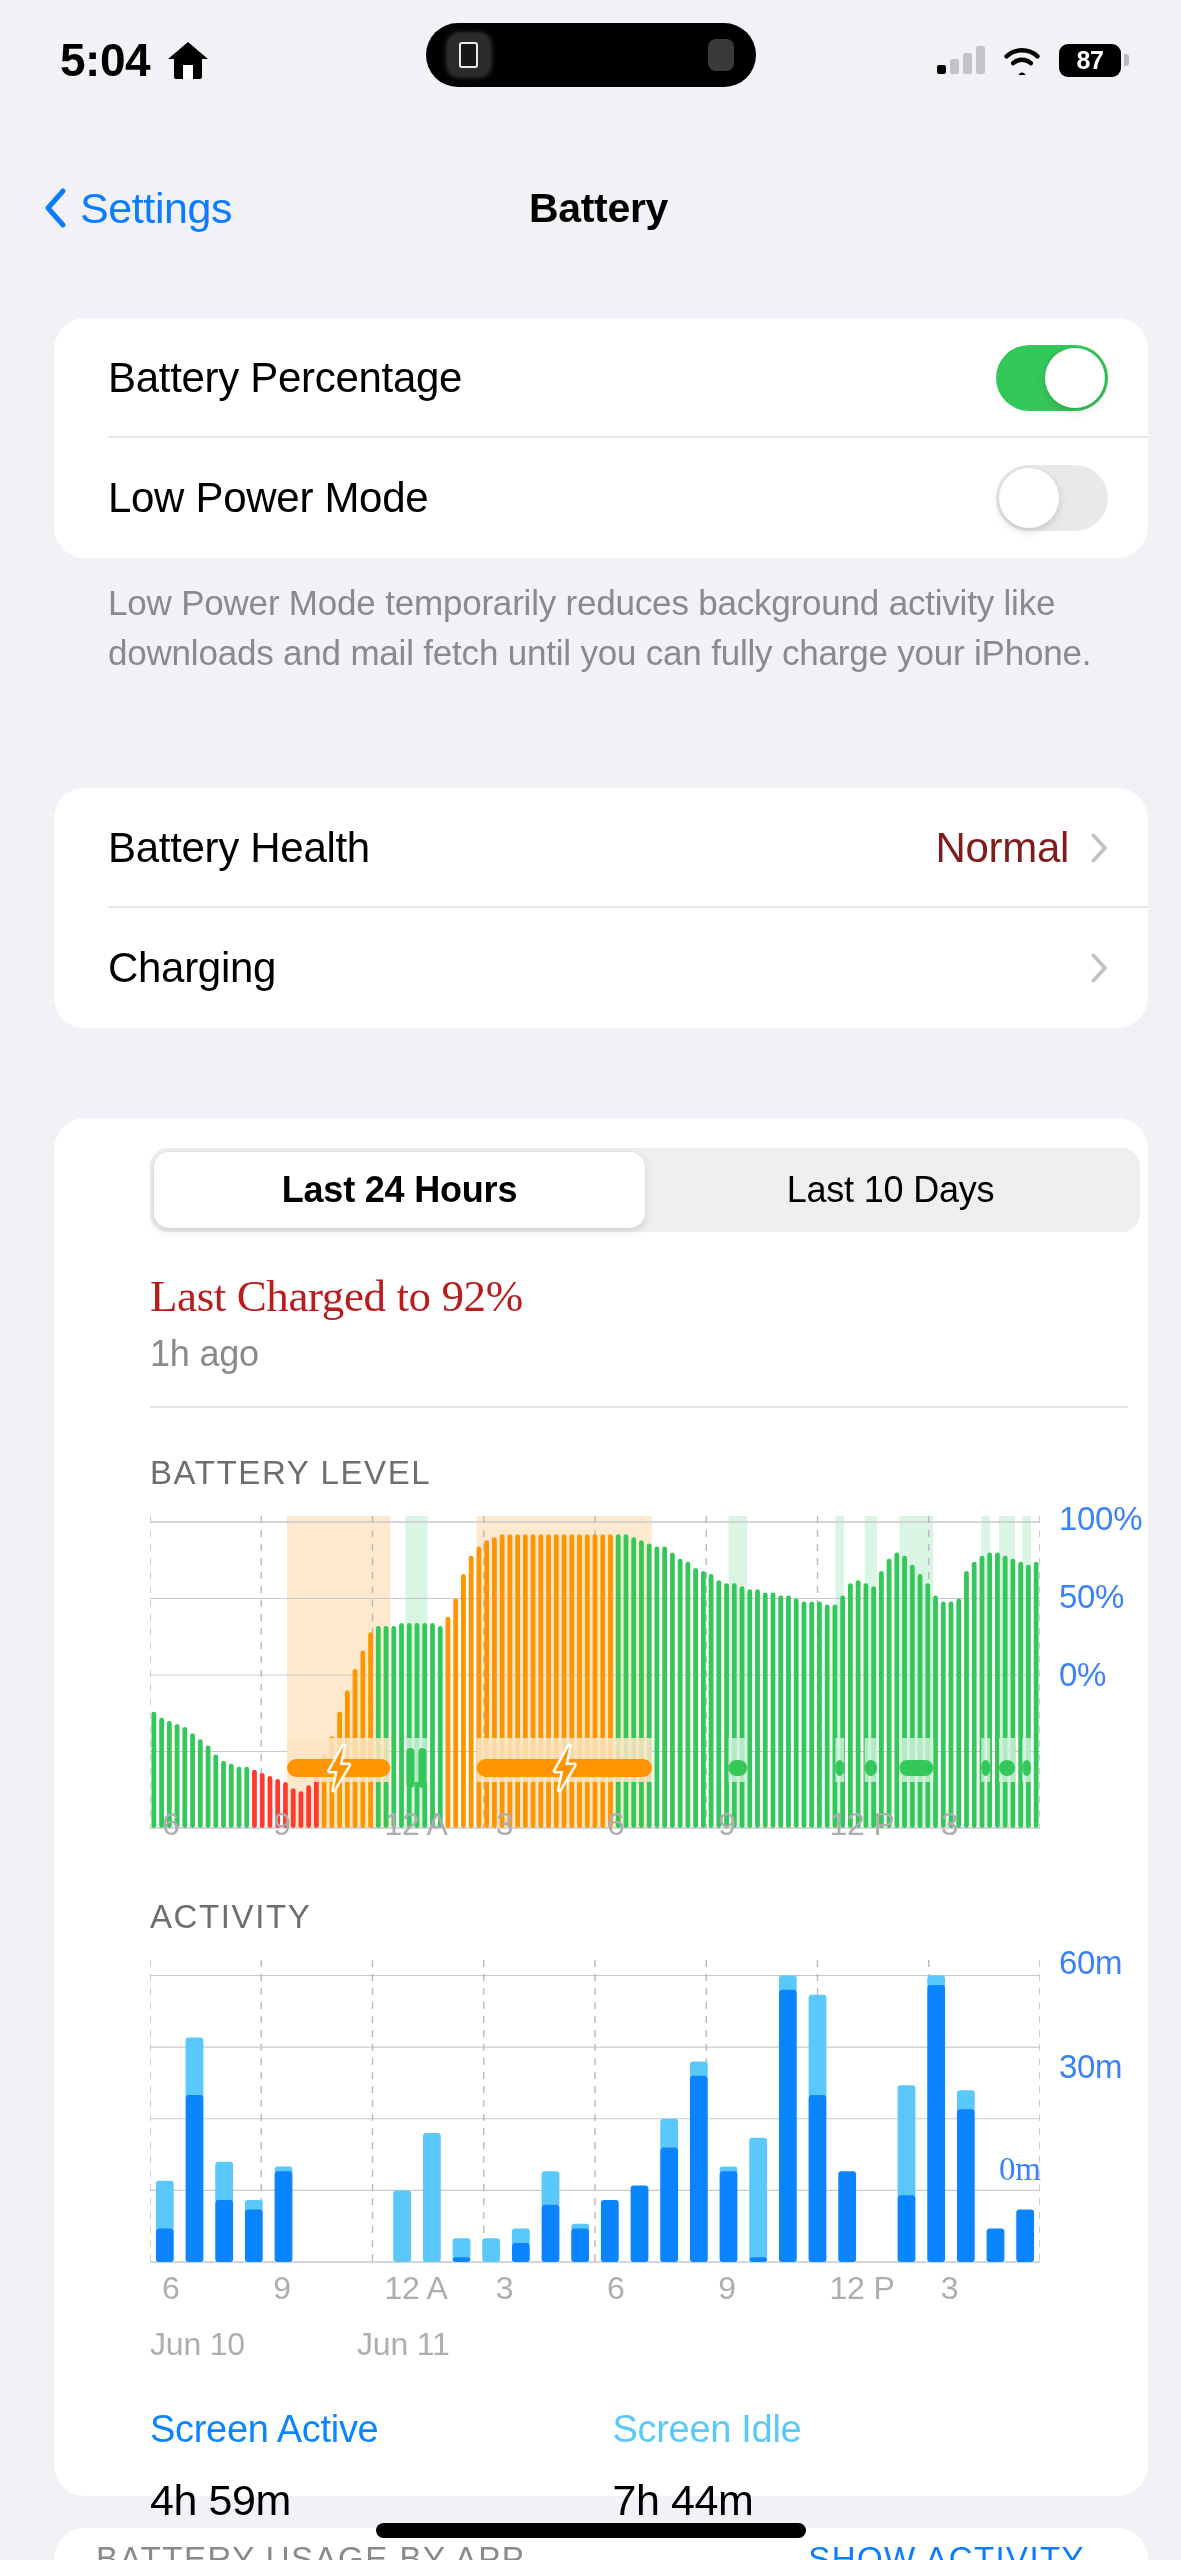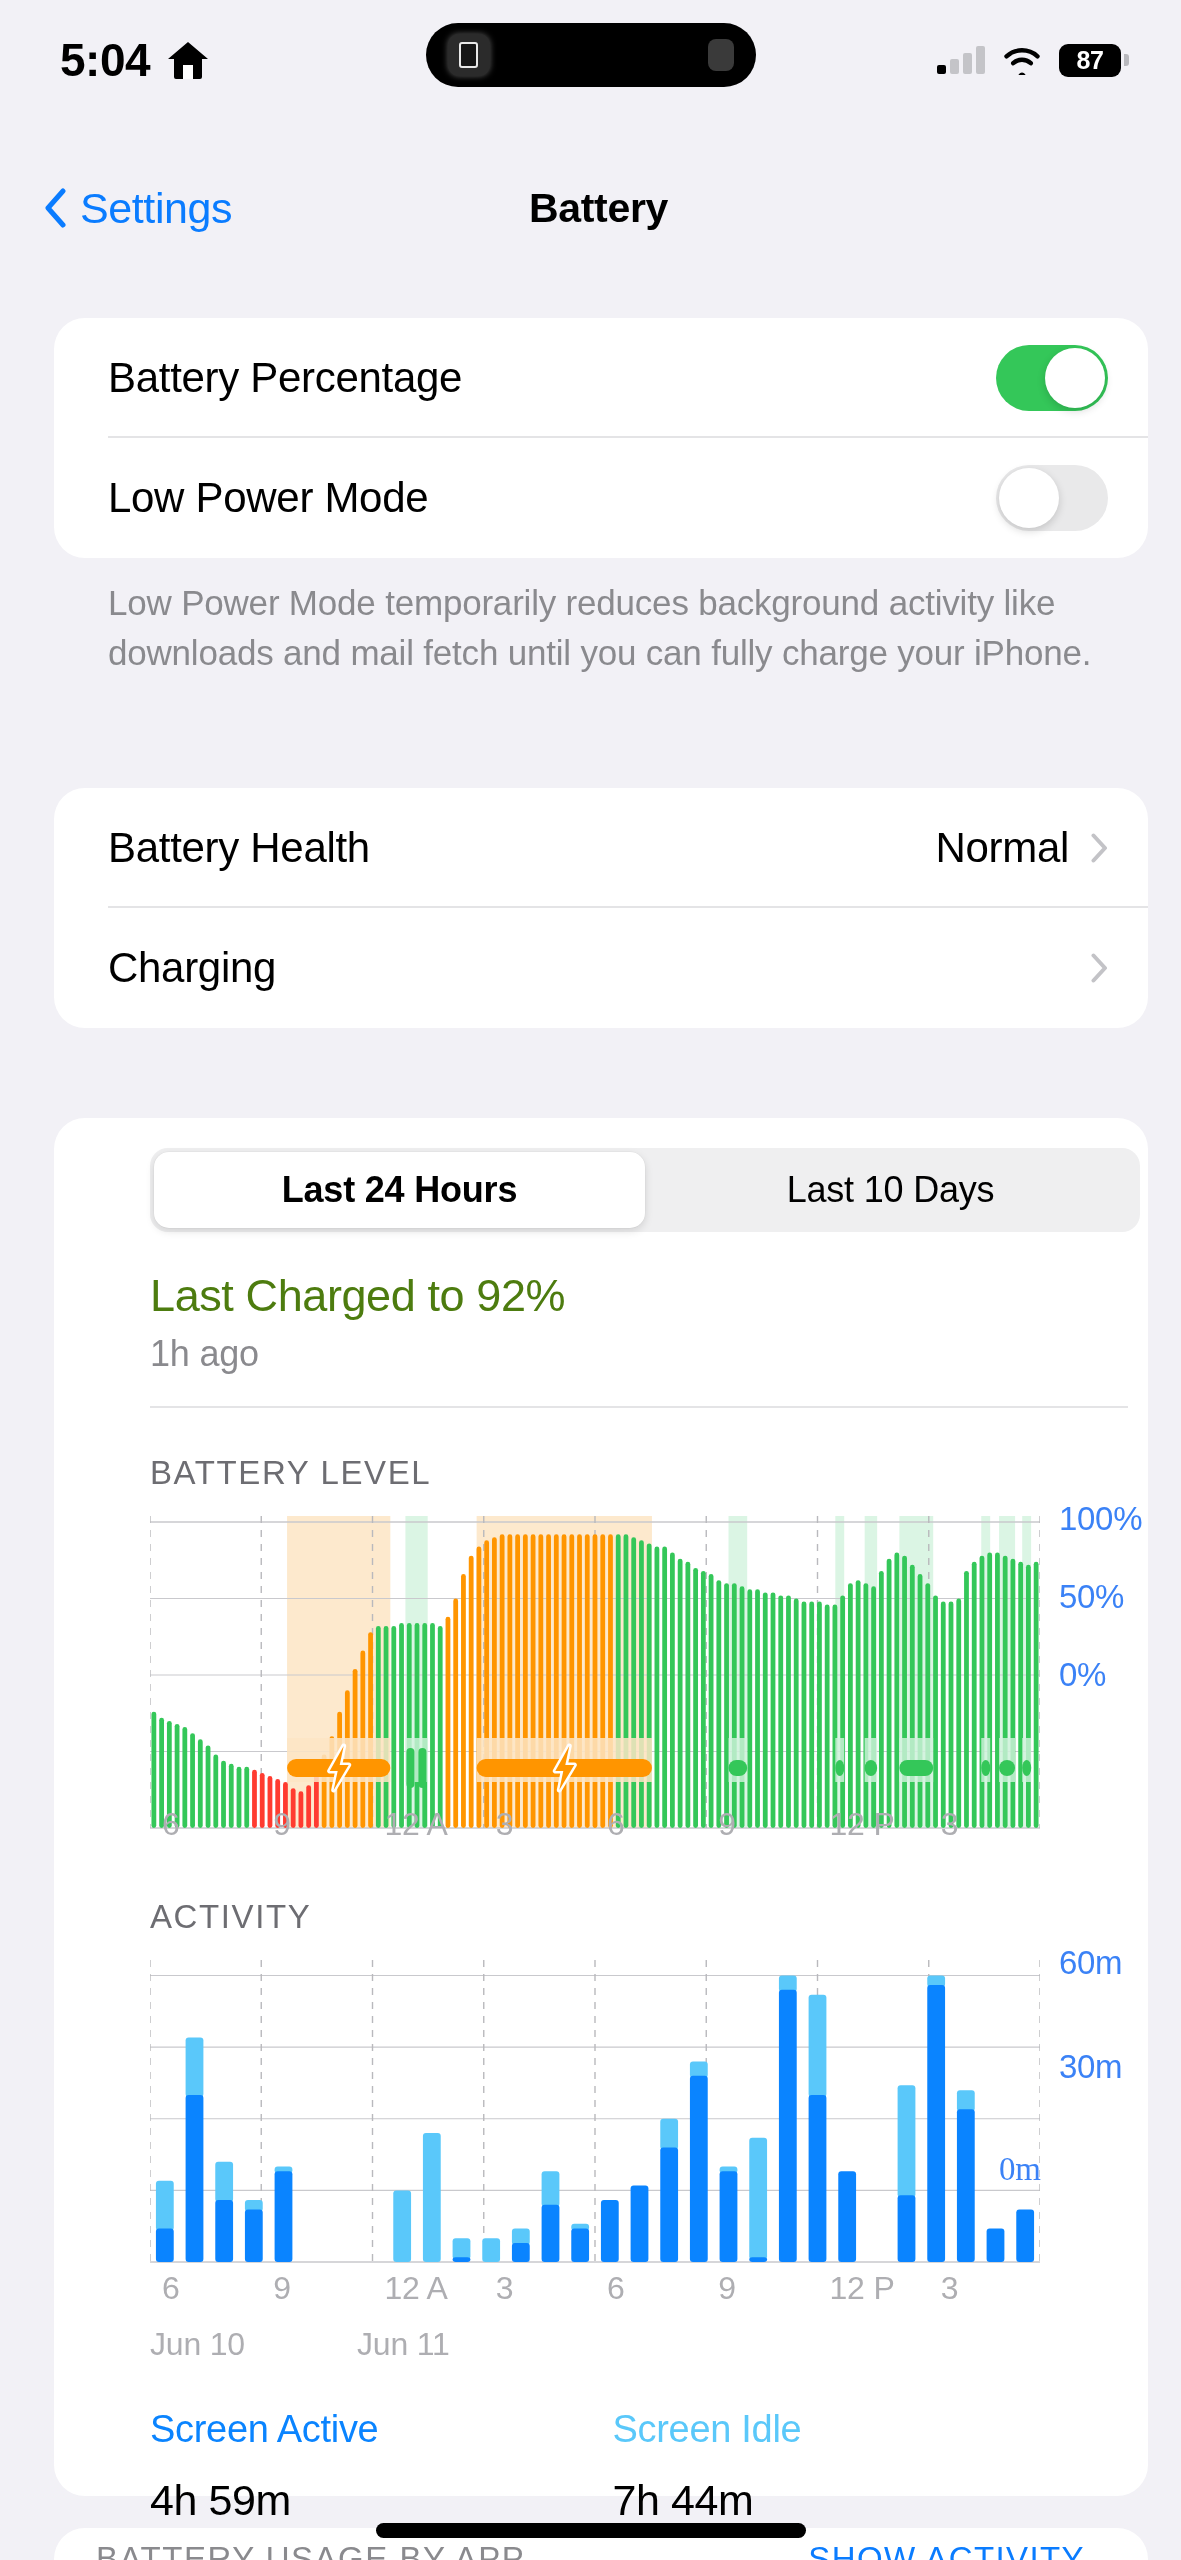--- a/index.html
+++ b/index.html
@@ -76,21 +76,21 @@
   .card{
     position:absolute; left:54px; width:1094px;
     background:#fff; border-radius:31px;
   }
   .row{
     height:120px; display:flex; align-items:center;
     padding:0 40px 0 54px; position:relative;
   }
   .row-label{ font-size:42px; color:#000; letter-spacing:-0.3px; }
   .row-right{ margin-left:auto; display:flex; align-items:center; gap:22px; }
-  .row-value{ font-size:42px; color:#000000; letter-spacing:-0.3px; }
+  .row-value{ font-size:42px; color:#7f1d1d; letter-spacing:-0.3px; }
   .divider{
     position:absolute; left:54px; right:0; bottom:0; height:2px; background:#e4e4e6;
   }
   .chev-r{ width:17px; height:30px; display:block; }
 
   
   .toggle{
     width:112px; height:66px; border-radius:33px; position:relative;
     background:#e9e9ea; flex-shrink:0;
   }
@@ -117,21 +117,21 @@
     flex:1; display:flex; align-items:center; justify-content:center;
     font-size:36px; color:#000; border-radius:15px; letter-spacing:-0.2px;
   }
   .seg-item.active{
     background:#fff; font-weight:700;
     box-shadow:0 3px 9px rgba(0,0,0,0.13), 0 0 0 0.5px rgba(0,0,0,0.04);
   }
 
   .charged-title{
     position:absolute; left:96px; top:152px;
-    font-size:45px; color:#4d7c0f; letter-spacing:-0.4px;
+    font-size:45px; color:#b91c1c; letter-spacing:-0.4px;font-family:Liberation Serif, serif;
   }
   .charged-sub{
     position:absolute; left:96px; top:215px;
     font-size:36px; color:#8a8a8e; letter-spacing:-0.2px;
   }
   .card-hr{
     position:absolute; left:96px; right:20px; height:2px; background:#e4e4e6;
   }
 
   .chart-head{

